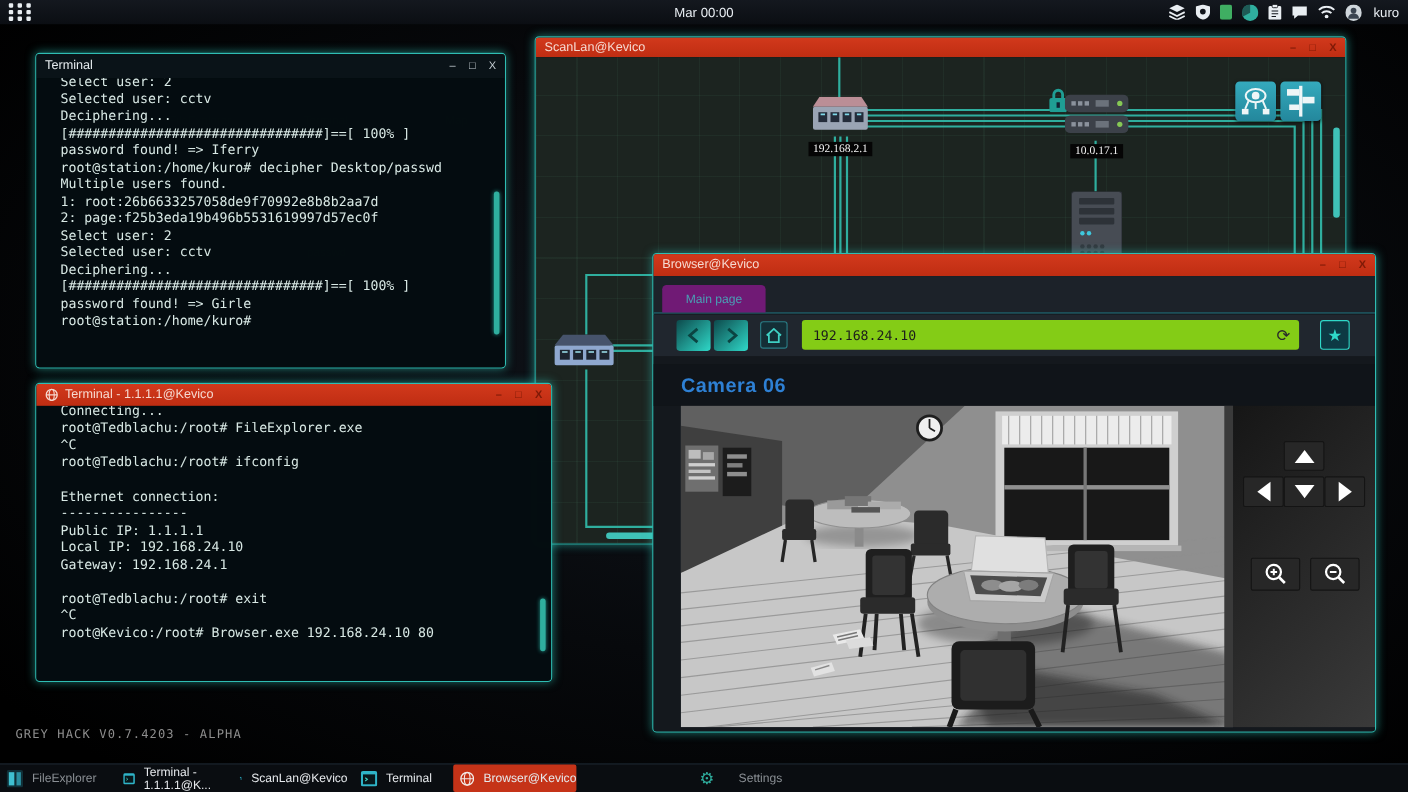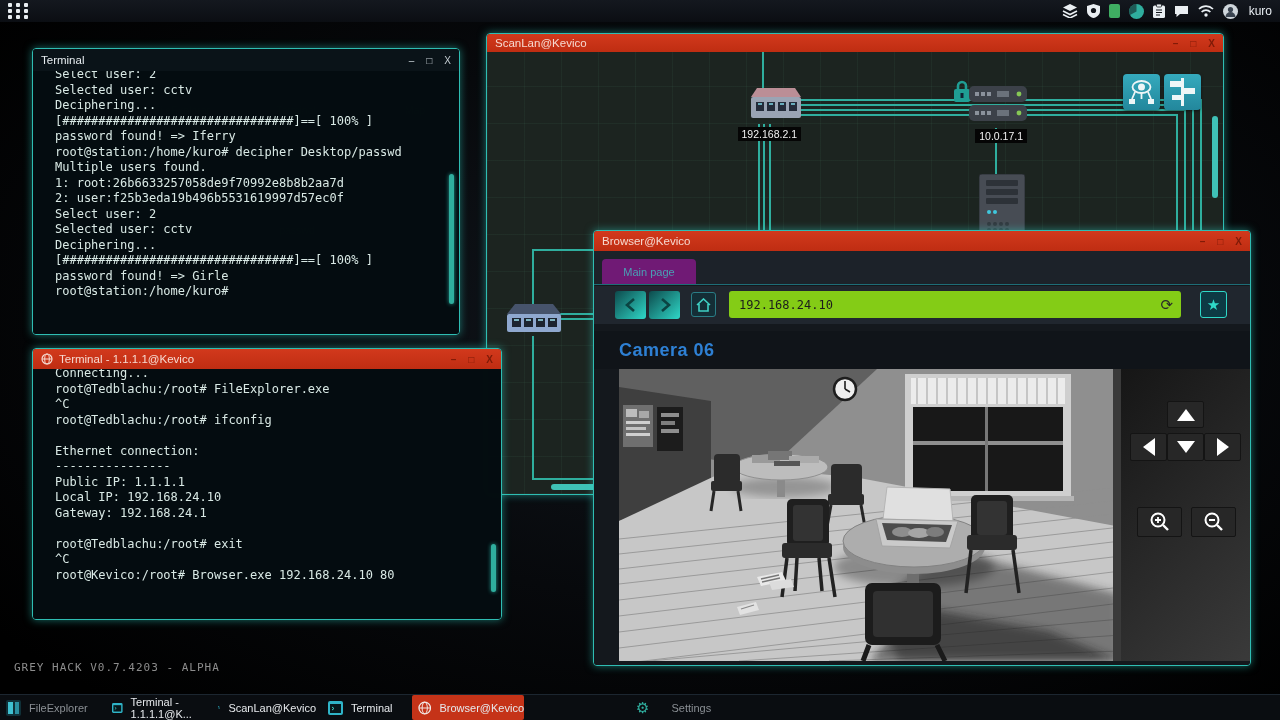--- a/index.html
+++ b/index.html
@@ -41,21 +41,21 @@
   .dicon .box { width:36px; height:34px; margin:0 auto 4px; background:#6e2012; border-radius:3px; }
   .dicon .lbl { color:#c4b6ae; font-size:10.5px; }
 
   
   #scanlan { left:486px; top:33px; width:738px; height:462px; z-index:4; }
   .net-body { position:absolute; left:0; right:0; top:18px; bottom:0; background:#1c2420;
     background-image:
       repeating-linear-gradient(0deg, rgba(90,170,130,.07) 0 1px, transparent 1px 37px),
       repeating-linear-gradient(90deg, rgba(90,170,130,.07) 0 1px, transparent 1px 37px); }
   .net-lines { position:absolute; inset:0; }
-  .node { position:absolute; text-align:right; }
+  .node { position:absolute; text-align:center;font-family:Liberation Serif, serif; }
   .map-btn { position:absolute; width:37px; height:36px; border-radius:4px;
     background:linear-gradient(#35aabd,#23879c); box-shadow:0 1px 3px rgba(0,0,0,.5); }
   .sb-v { position:absolute; right:5px; width:6px; border-radius:3px; background:#3fc1b7; }
   .sb-h { position:absolute; bottom:4px; height:6px; border-radius:3px; background:#3fc1b7; }
 
   
   #browser { left:593px; top:230px; width:658px; height:436px; z-index:6; background:#14181d; }
   .tabstrip { position:absolute; left:0; right:0; top:20px; height:34px; background:#1c2229; border-bottom:1px solid #1e6d77; }
   .tab { position:absolute; left:8px; bottom:0; width:94px; height:25px; background:#701a75;
     border-radius:4px 4px 0 0; color:#4aa0b5; font-size:11px; display:flex; align-items:center; justify-content:center; }
@@ -128,20 +128,21 @@
     <i></i>
       <i></i>
       <i></i>
       <i></i>
       <i></i>
       <i></i>
       <i></i>
       <i></i>
       <i></i>
   </div>
+  <div class="clock">Mar 00:00</div>
   <div class="tb-icons">
     <span>
         <svg width="16" height="14" viewBox="0 0 16 14">
           <path d="M8 0 15 3.5 8 7 1 3.5Z" fill="#e9eef2"></path>
           <path d="M1 7 8 10.5 15 7" fill="none" stroke="#e9eef2" stroke-width="1.6"></path>
           <path d="M1 10.5 8 14 15 10.5" fill="none" stroke="#e9eef2" stroke-width="1.6"></path>
         </svg>
       </span>
     <span>
         <svg width="13" height="14" viewBox="0 0 13 14">
@@ -328,21 +329,21 @@
   <div class="term-body" style="top:22px;">
     <div style="margin-top:-8px;">
         <div class="tline">Select user: 2</div>
         <div class="tline">Selected user: cctv</div>
         <div class="tline">Deciphering...</div>
         <div class="tline">[################################]==[ 100% ]</div>
         <div class="tline">password found! =&gt; Iferry</div>
         <div class="tline">root@station:/home/kuro# decipher Desktop/passwd</div>
         <div class="tline">Multiple users found.</div>
         <div class="tline">1: root:26b6633257058de9f70992e8b8b2aa7d</div>
-        <div class="tline">2: user:f25b3eda19b496b5531619997d57ec0f</div>
+        <div class="tline">2: page:f25b3eda19b496b5531619997d57ec0f</div>
         <div class="tline">Select user: 2</div>
         <div class="tline">Selected user: cctv</div>
         <div class="tline">Deciphering...</div>
         <div class="tline">[################################]==[ 100% ]</div>
         <div class="tline">password found! =&gt; Girle</div>
         <div class="tline">root@station:/home/kuro#</div>
       </div>
   </div>
   <div class="t-scroll" style="right:5px; top:125px; height:130px;"></div>
 </div>

